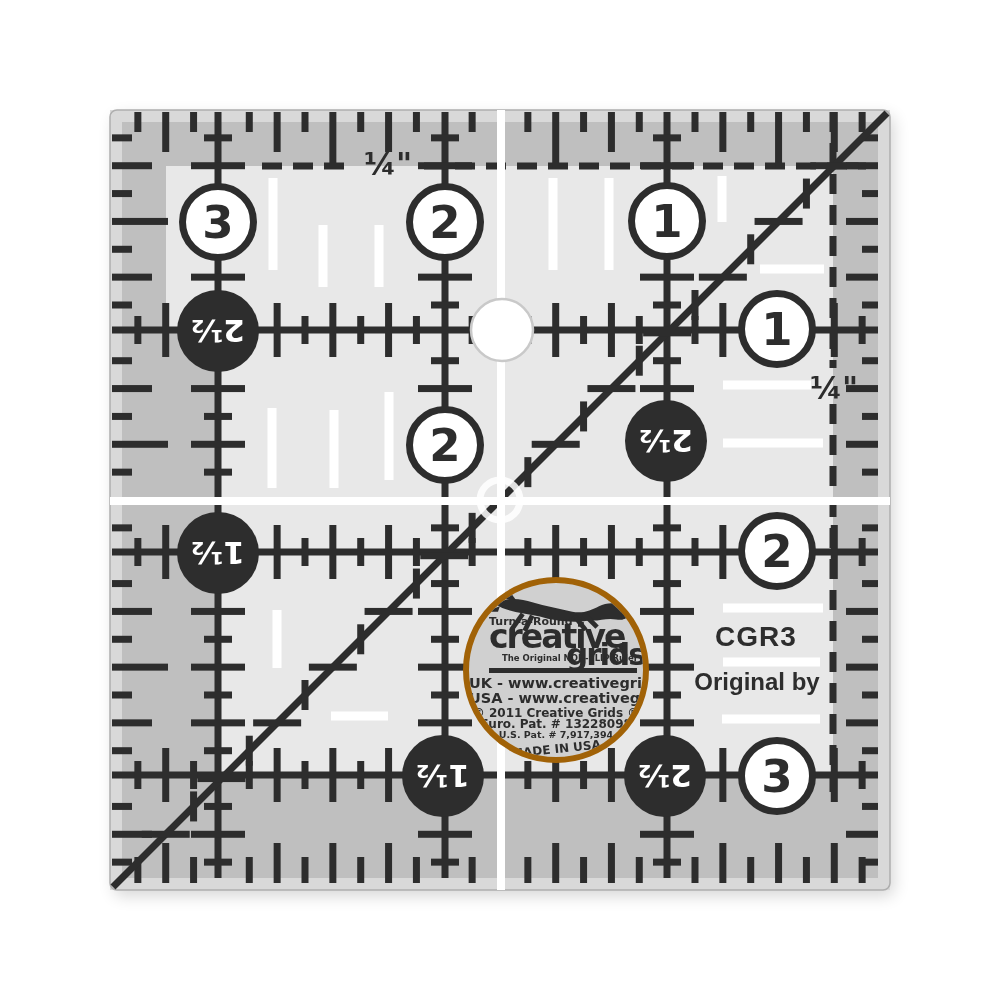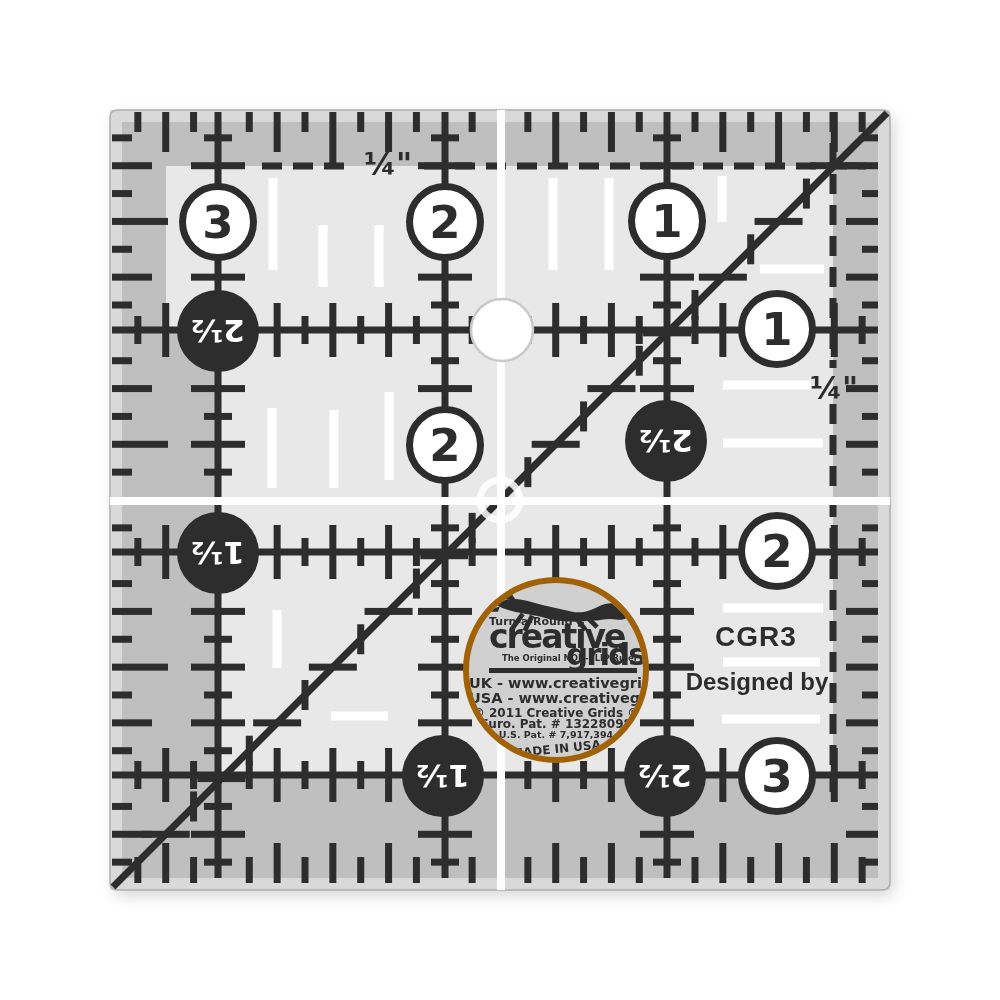--- a/index.html
+++ b/index.html
@@ -363,21 +363,21 @@
       <rect x="110" y="497" width="780" height="8"></rect>
     </g>
 
     <circle cx="500" cy="500" r="20" fill="none" stroke="#ffffff" stroke-width="7" opacity="0.85"></circle>
     <circle cx="502" cy="330" r="31" fill="#ffffff" stroke="#c9c9c9" stroke-width="2.5"></circle>
   </svg>
 
   <div class="lab" id="q-top">¼"</div>
   <div class="lab" id="q-right">¼"</div>
   <div class="lab" id="cgr3">CGR3</div>
-  <div class="lab" id="designed">Designed by</div>
+  <div class="lab" id="designed">Original by</div>
 
   <div id="logo">
     <svg id="lg-fox" viewBox="0 0 170 46">
       <g fill="#2d2d2d" stroke="none">
         <polygon points="24,16 4,6 20,20"></polygon>
         <polygon points="24,20 8,26 22,26"></polygon>
         <polygon points="34,4 42,15 27,12"></polygon>
         <path d="M20 18 C30 10 46 12 58 16 C72 20 86 23 100 26 C112 28 120 24 128 20
                  C138 15 152 16 158 24 C162 30 156 36 146 34 C136 32 128 36 118 35
                  C102 38 82 36 66 31 C50 27 30 26 20 18 Z"></path>

